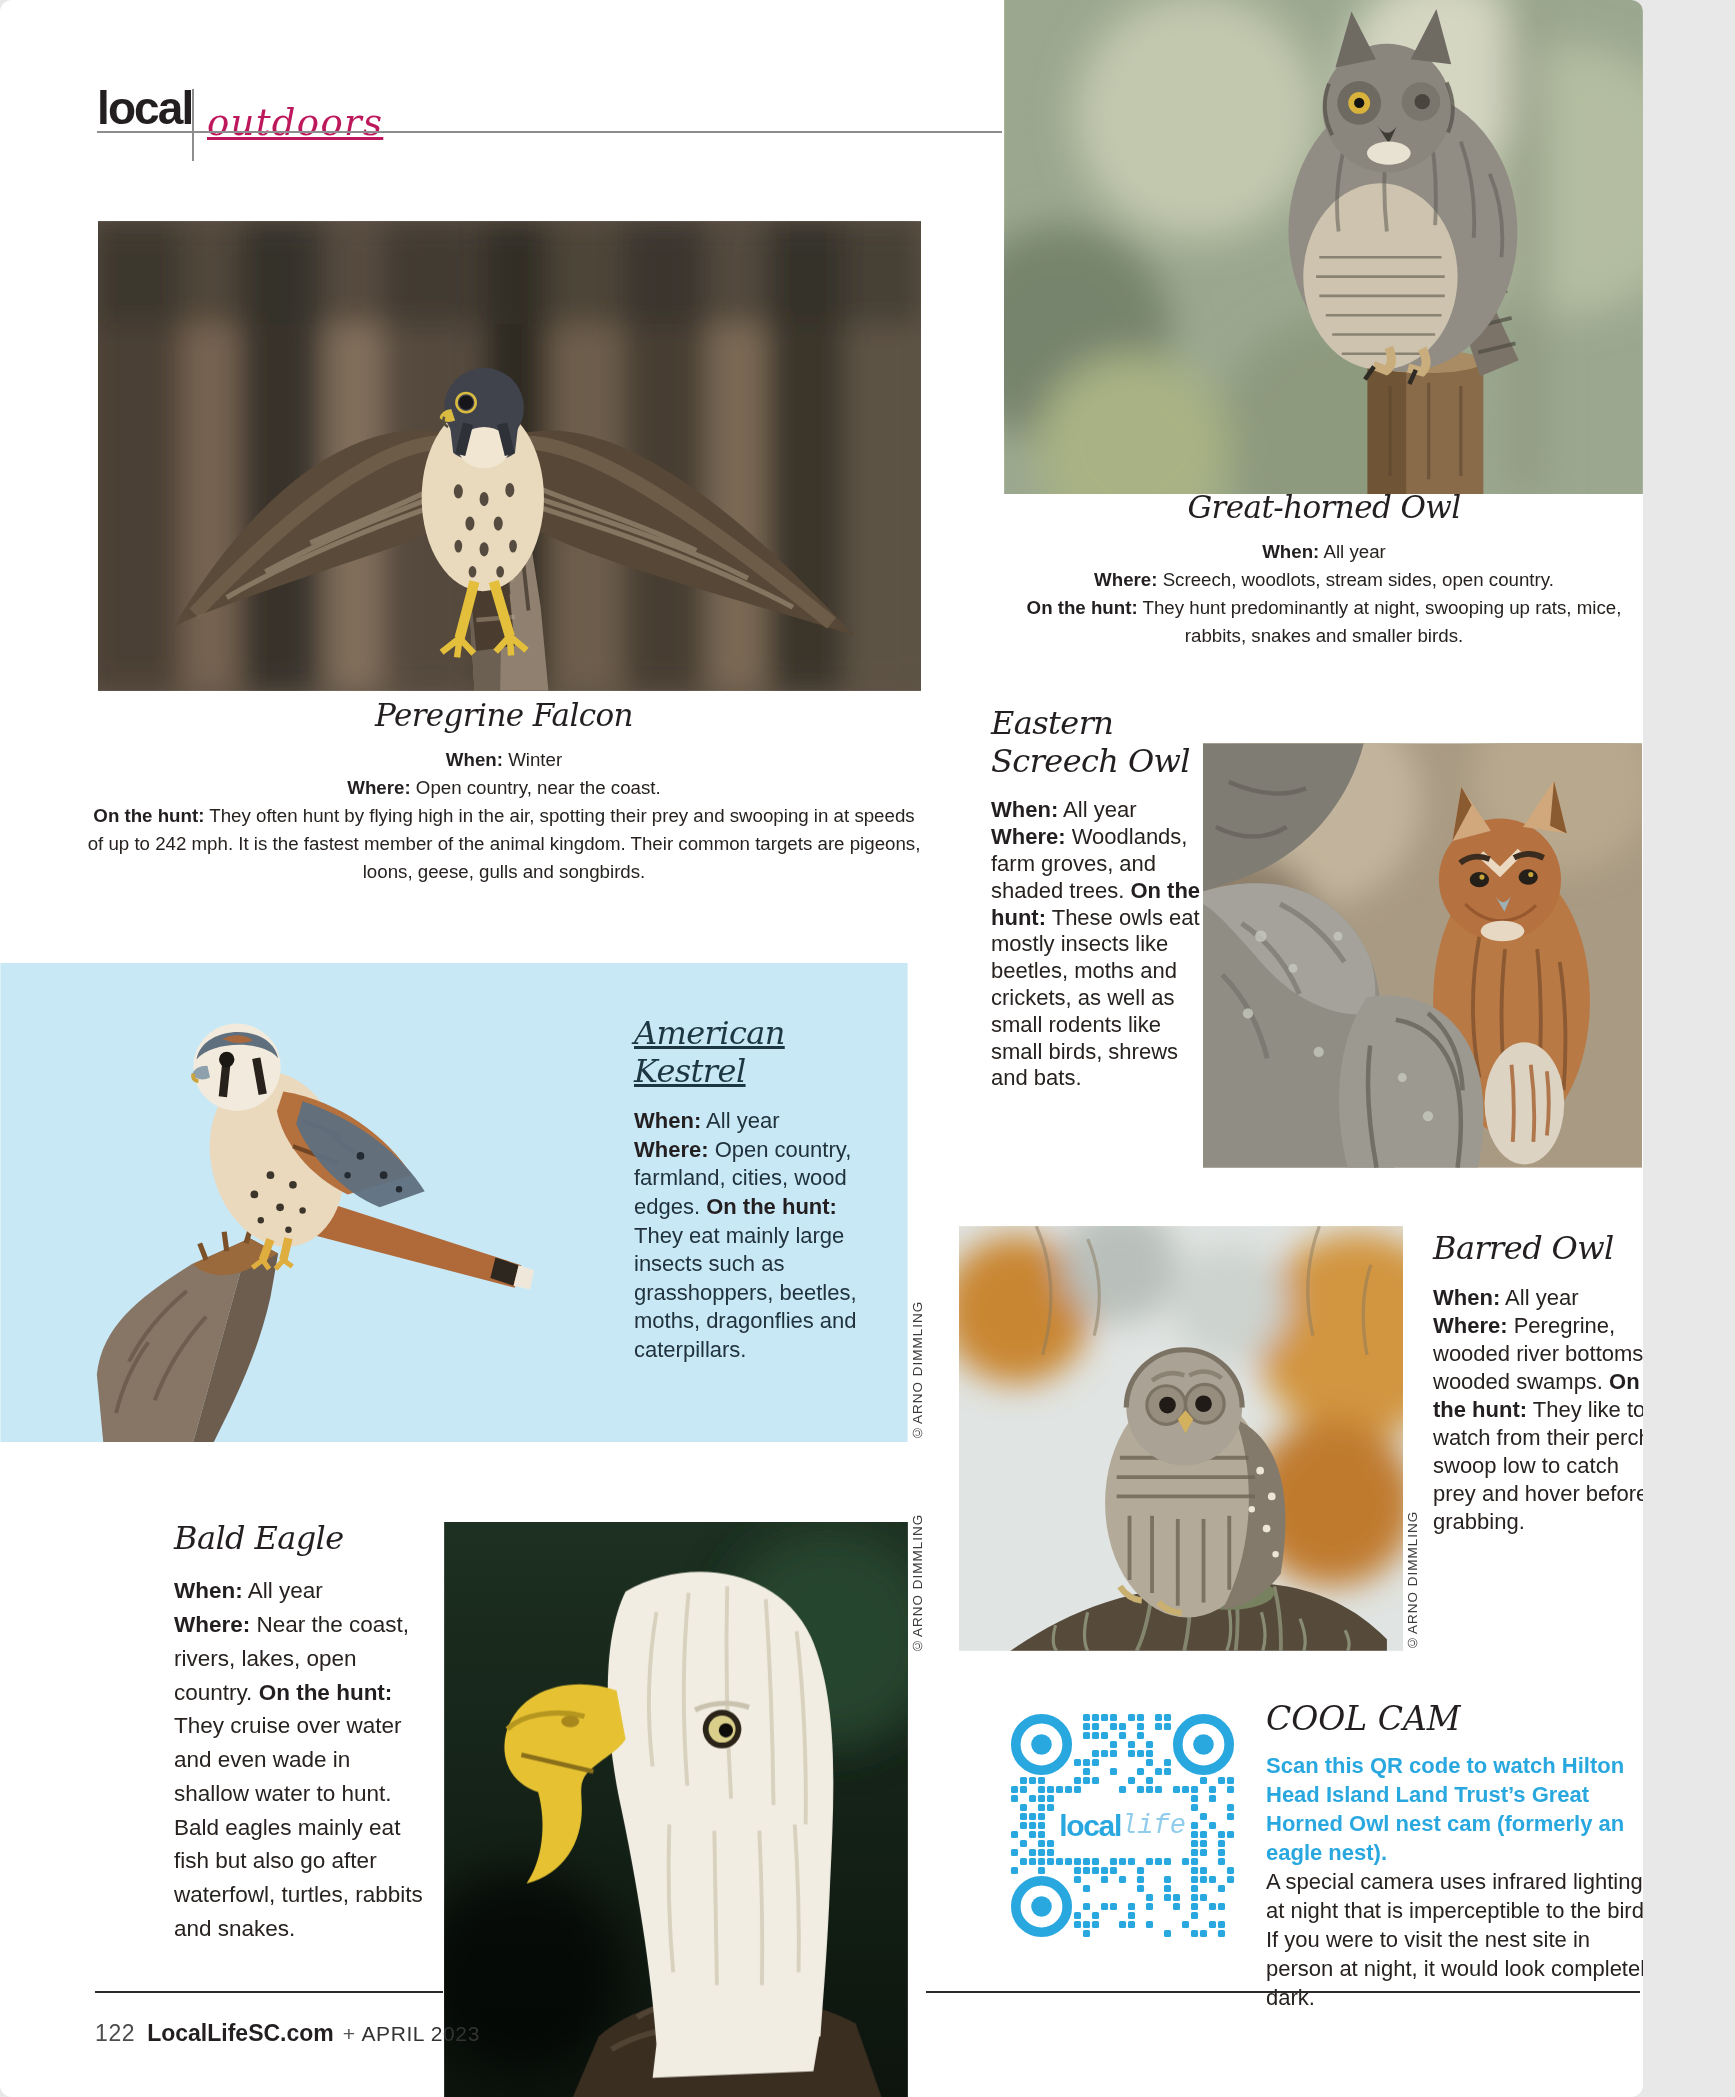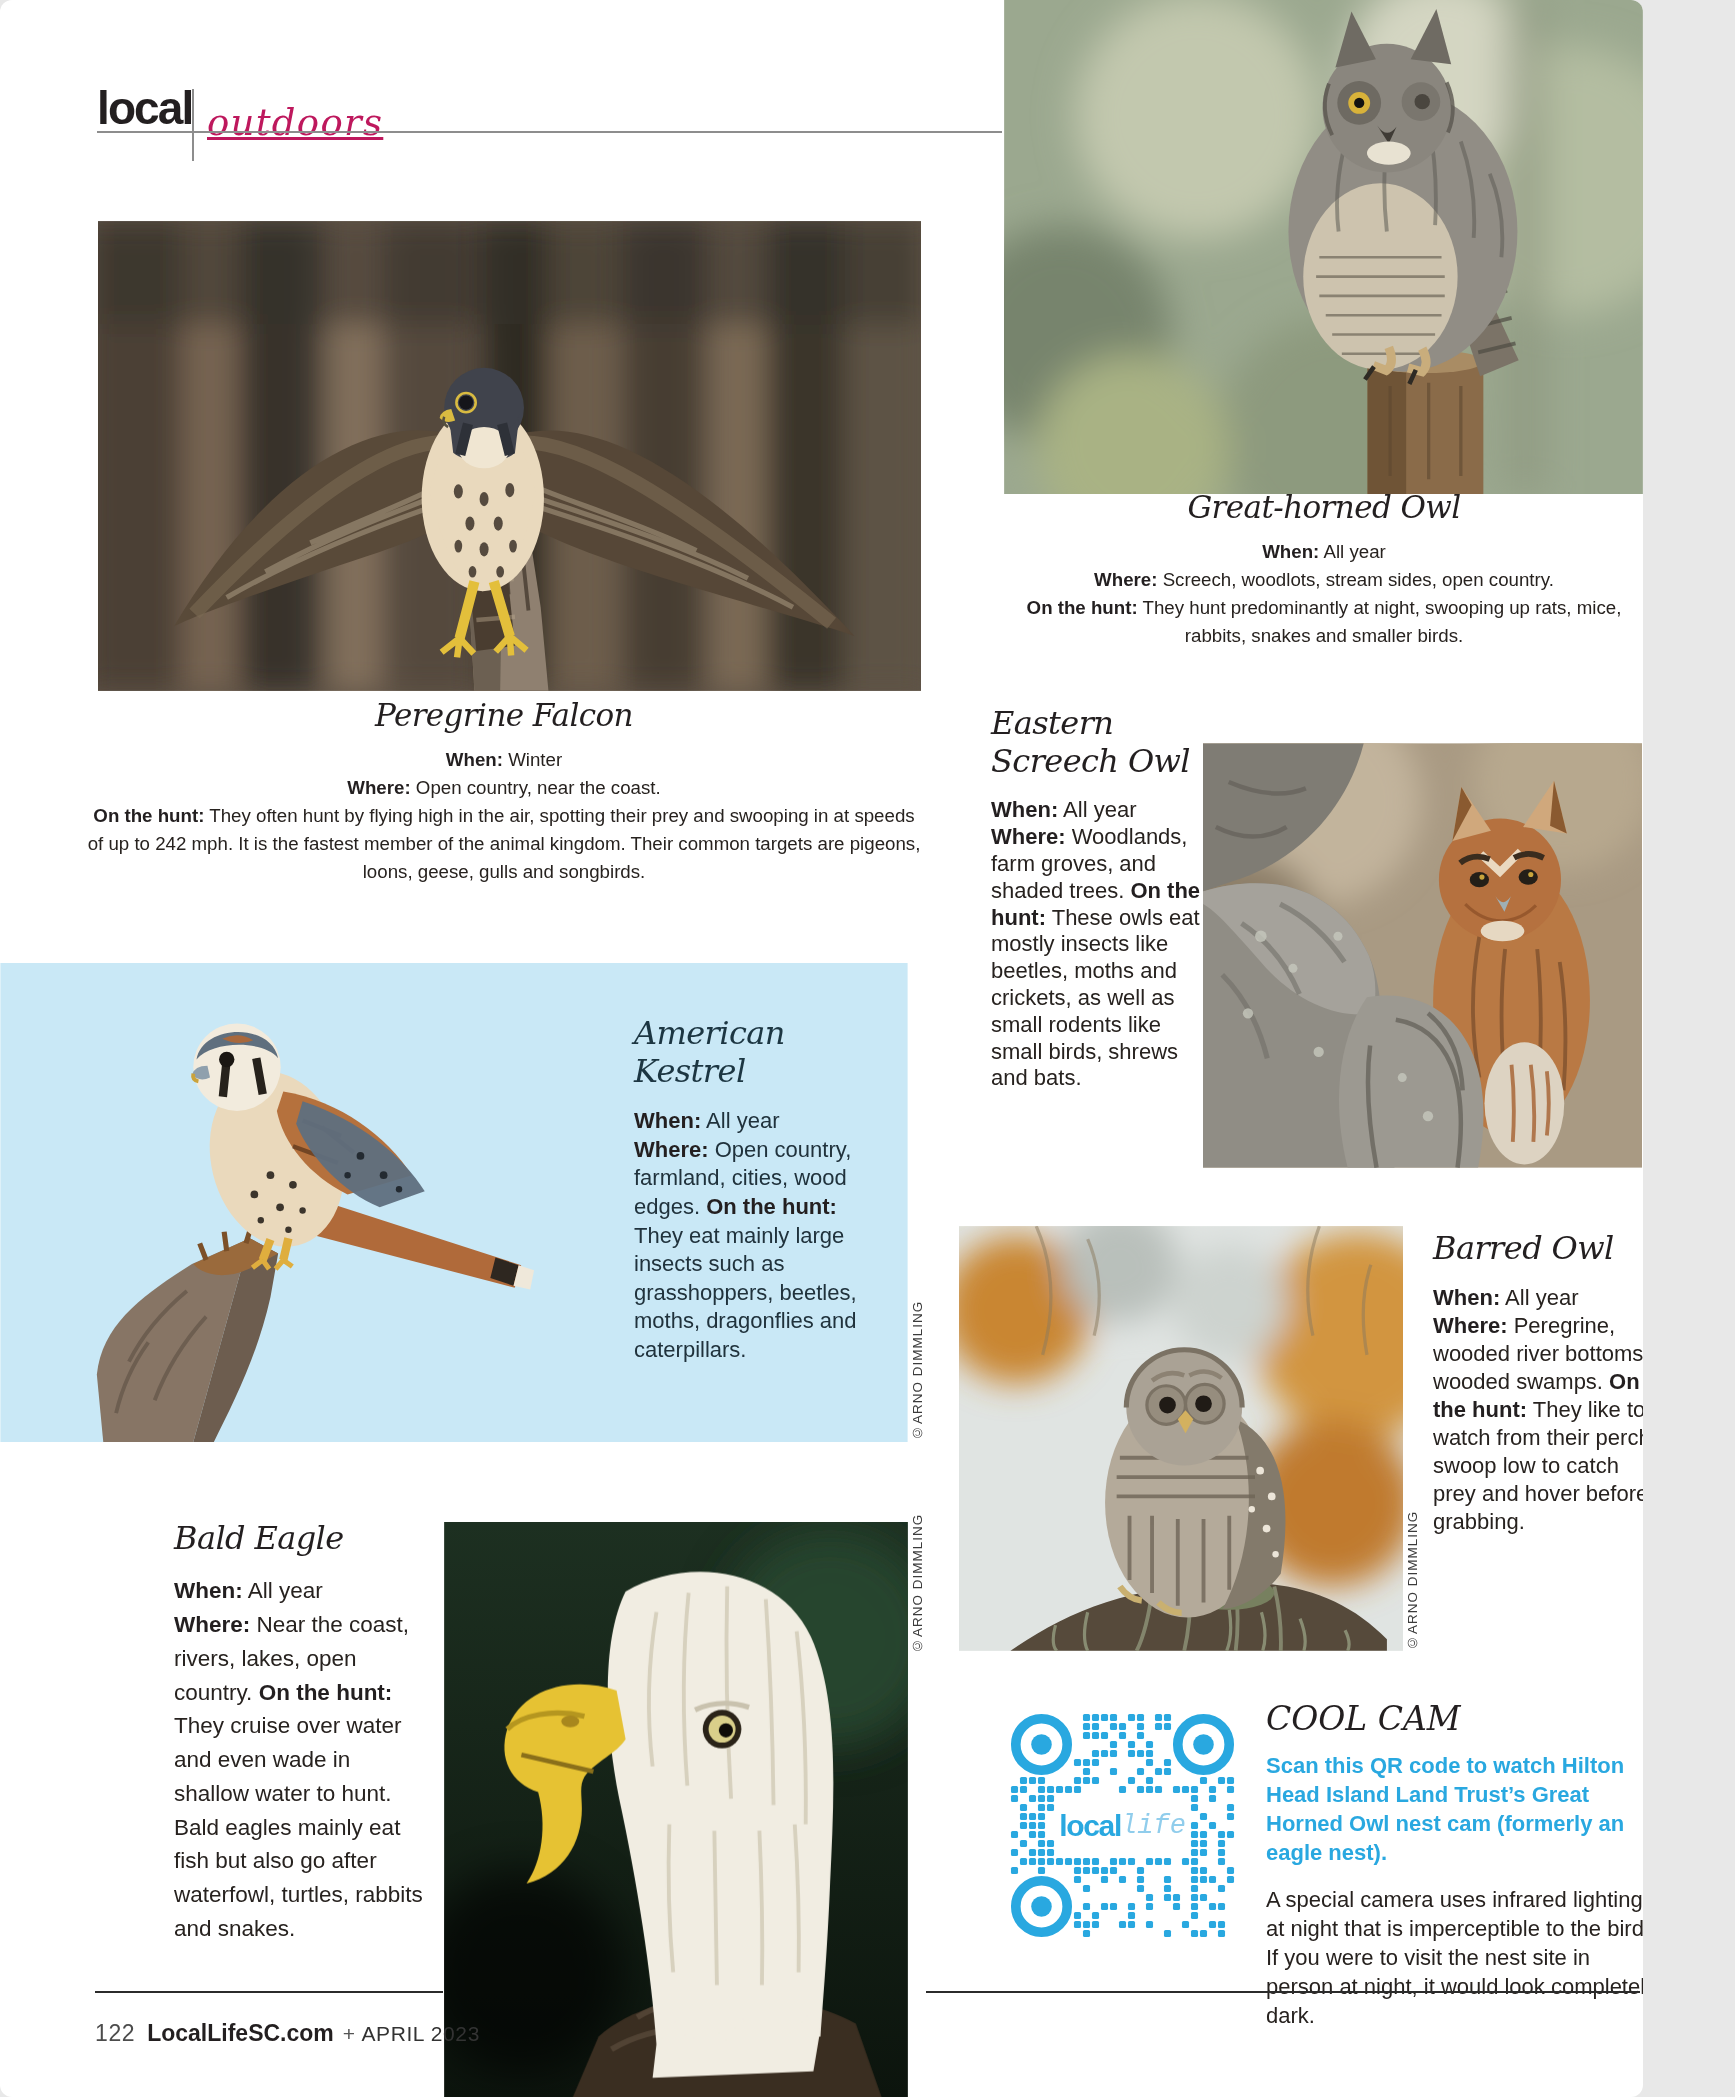--- a/index.html
+++ b/index.html
@@ -23,27 +23,27 @@
   .species-center{position:absolute;text-align:center;font-size:18.7px;line-height:1.5;color:#27221f;}
   .species-center .title{display:block;font-family:"DejaVu Serif",serif;font-style:italic;
           font-size:31px;letter-spacing:-0.6px;color:#231f20;margin-bottom:14px;line-height:1.1;}
   
   .species-col{position:absolute;text-align:left;font-size:22px;color:#27221f;}
   .species-col .title{display:block;font-family:"DejaVu Serif",serif;font-style:italic;
           font-size:32px;letter-spacing:-0.6px;color:#231f20;margin-bottom:16.7px;line-height:1.18;}
   .lbl{font-weight:700;color:#231f20;}
   .lh-k{line-height:1.30;} .lh-s{line-height:1.22;} .lh-b{line-height:1.27;} .lh-e{line-height:1.50;font-size:22.5px;}
   .kestrel-panel{position:absolute;left:0;top:963px;width:908px;height:479px;}
-  .kestrel-title{color:#1c3642 !important;}
+  .kestrel-title{color:#1c3642 !important;text-decoration:underline;}
   .kestrel-text{color:#20323c;}
   
   .coolcam-title{position:absolute;left:1266px;top:1699px;font-family:"DejaVu Serif",serif;
           font-style:italic;font-size:33px;letter-spacing:0px;color:#231f20;}
   .coolcam-body{position:absolute;left:1266px;top:1751px;width:396px;font-size:22px;line-height:1.32;}
-  .coolcam-body .hl{font-weight:700;color:#29a8e0;margin:0 0 18px 0;}
+  .coolcam-body .hl{font-weight:700;color:#29a8e0;margin:0 0 0 0;}
   .coolcam-body p{margin:0;}
   .qr-wrap{position:absolute;left:1010px;top:1713px;width:225px;height:225px;}
   .qr-logo{position:absolute;left:1010px;top:1713px;width:225px;height:225px;
            display:flex;align-items:center;justify-content:center;pointer-events:none;}
   .qr-logo .b{font-weight:800;font-size:30px;color:#29a8e0;letter-spacing:-1.3px;}
   .qr-logo .l{font-family:Liberation Mono, monospace;font-style:italic;font-size:27px;color:#90cdec;}
   
   .bottom-rule{position:absolute;top:1991px;height:1.9px;background:#2b2b2b;}
   .footer{position:absolute;left:95px;top:2020px;display:flex;align-items:baseline;font-size:23px;}
   .footer .pg{color:#4c4c4c;margin-right:12px;letter-spacing:0.6px;}

